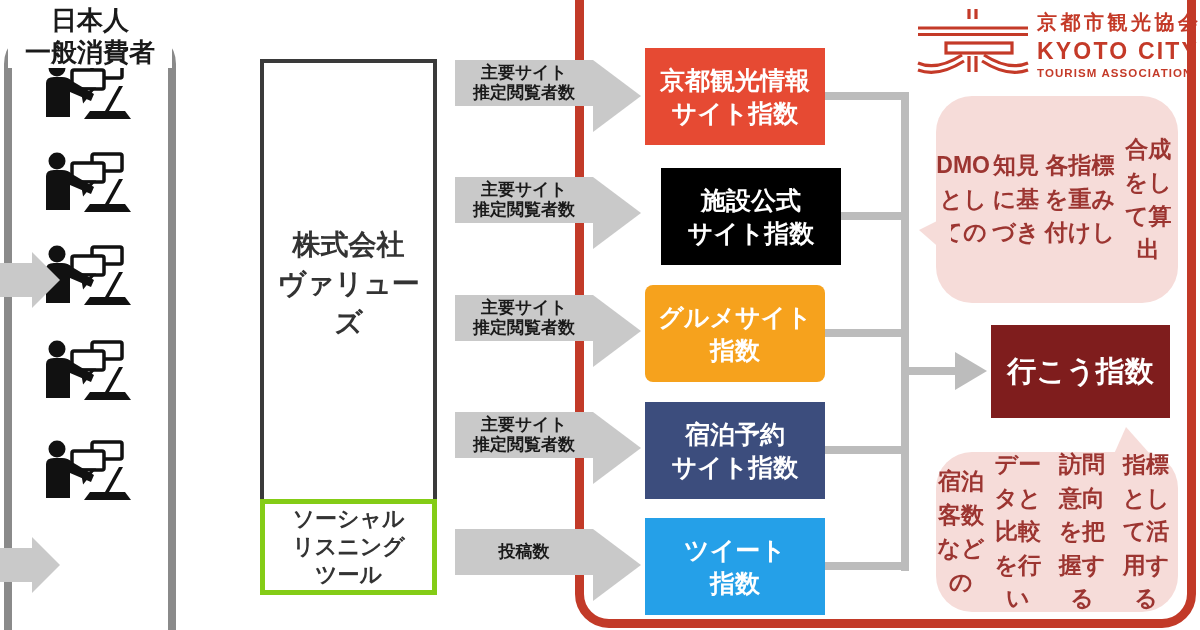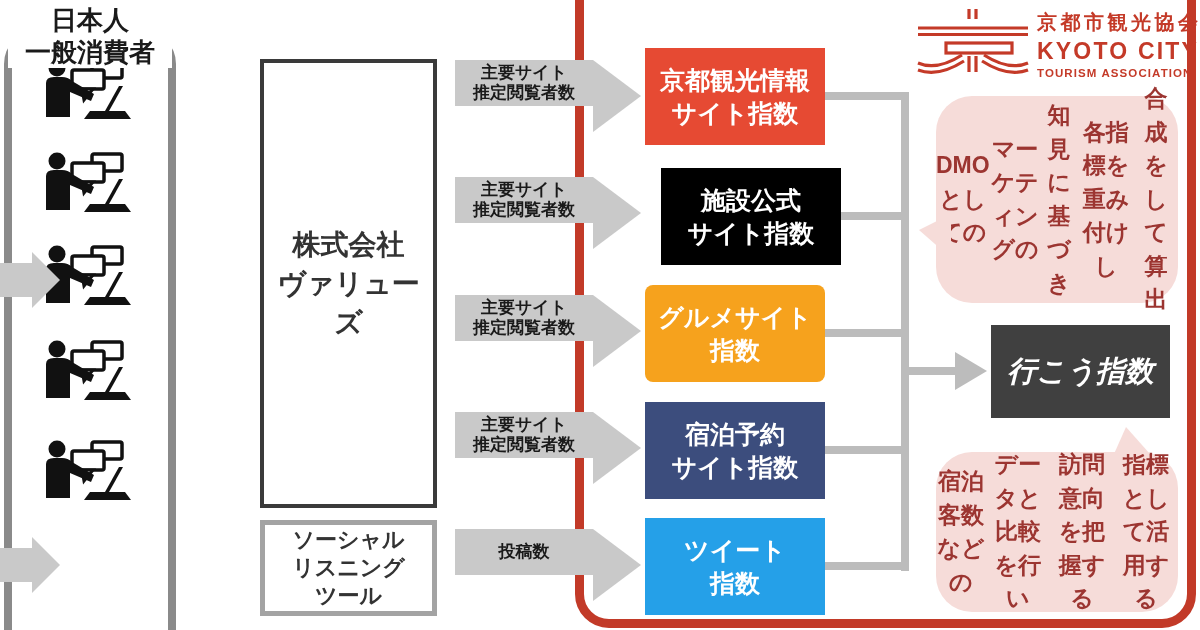--- a/index.html
+++ b/index.html
@@ -19,22 +19,22 @@
   .small-arrow { position:absolute; display:flex; align-items:center; z-index:2; }
   .small-arrow .sa-body { width:32px; height:34px; background:#c9c9c9; }
   .small-arrow .sa-head { width:0; height:0; border-left:28px solid #c9c9c9;
              border-top:28px solid transparent; border-bottom:28px solid transparent; }
 
   
   .values-box { position:absolute; left:260px; top:48px; width:177px; height:449px;
              border:4px solid #3a3a3a; background:#fff; display:flex; flex-direction:column;
              align-items:center; justify-content:center; font-weight:bold; font-size:28px;
              line-height:39px; color:#333; z-index:2; text-align:center;margin-top:11px; }
-  .social-box { position:absolute; left:260px; top:520px; width:177px; height:96px;
-             border:5px solid #a3a3a3; background:#fff; display:flex; flex-direction:column;
+  .social-box { position:absolute; left:260px; top:499px; width:177px; height:96px;
+             border:5px solid #84cc16; background:#fff; display:flex; flex-direction:column;
              align-items:center; justify-content:center; font-weight:bold; font-size:22px;
              line-height:28px; color:#333; z-index:2; text-align:center; }
 
   
   .red-frame { position:absolute; left:575px; top:-40px; width:621px; height:668px;
              border:9px solid #c23a28; border-radius:34px; z-index:1; }
 
   
   .flow-arrow { position:absolute; left:455px; display:flex; z-index:2; }
   .flow-arrow .fa-body { width:138px; height:46px; background:#c9c9c9; display:flex;
@@ -217,21 +217,21 @@
 
   <div class="h-conn" style="top:92px"></div>
   <div class="h-conn" style="top:212px"></div>
   <div class="h-conn" style="top:329px"></div>
   <div class="h-conn" style="top:446px"></div>
   <div class="h-conn" style="top:562px"></div>
   <div class="v-conn"></div>
   <div class="res-arrow-body"></div>
   <div class="res-arrow-head"></div>
 
-  <div class="result-box" style="background: #404040; font-style: italic;">
+  <div class="result-box" style="background: #7f1d1d;">
     <span>行こう指数</span>
   </div>
 
   <div class="logo-mark">
     <svg viewBox="0 0 118 72" width="120" height="72" fill="none" stroke="#c43a28" stroke-width="3.2">
       <path d="M55,3 V13"></path>
         <path d="M62,3 V13"></path>
       <path d="M4,22 H114"></path>
         <path d="M4,28.5 H114"></path>
       <rect x="32" y="37" width="66" height="10"></rect>
@@ -244,21 +244,20 @@
     </svg>
   </div>
   <div class="logo-text">
     <div class="logo-jp">京都市観光協会</div>
     <div class="logo-en1">KYOTO CITY</div>
     <div class="logo-en2">TOURISM ASSOCIATION</div>
   </div>
 
   <div class="bubble bubble-top">
     <div>DMOとしての</div>
-    <div>マーケティングの</div>
     <div>知見に基づき</div>
     <div>各指標を重み付けし</div>
     <div>合成をして算出</div>
   </div>
   <div class="bubble bubble-bottom">
     <div>宿泊客数などの</div>
     <div>データと比較を行い</div>
     <div>訪問意向を把握する</div>
     <div>指標として活用する</div>
   </div>

